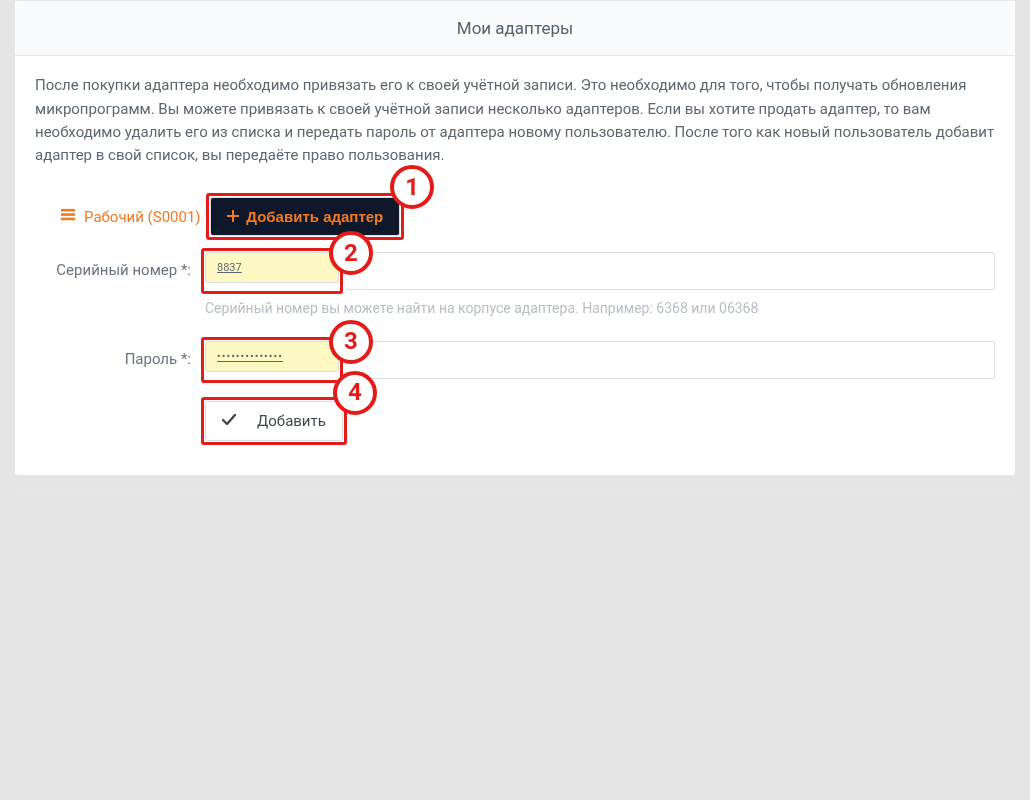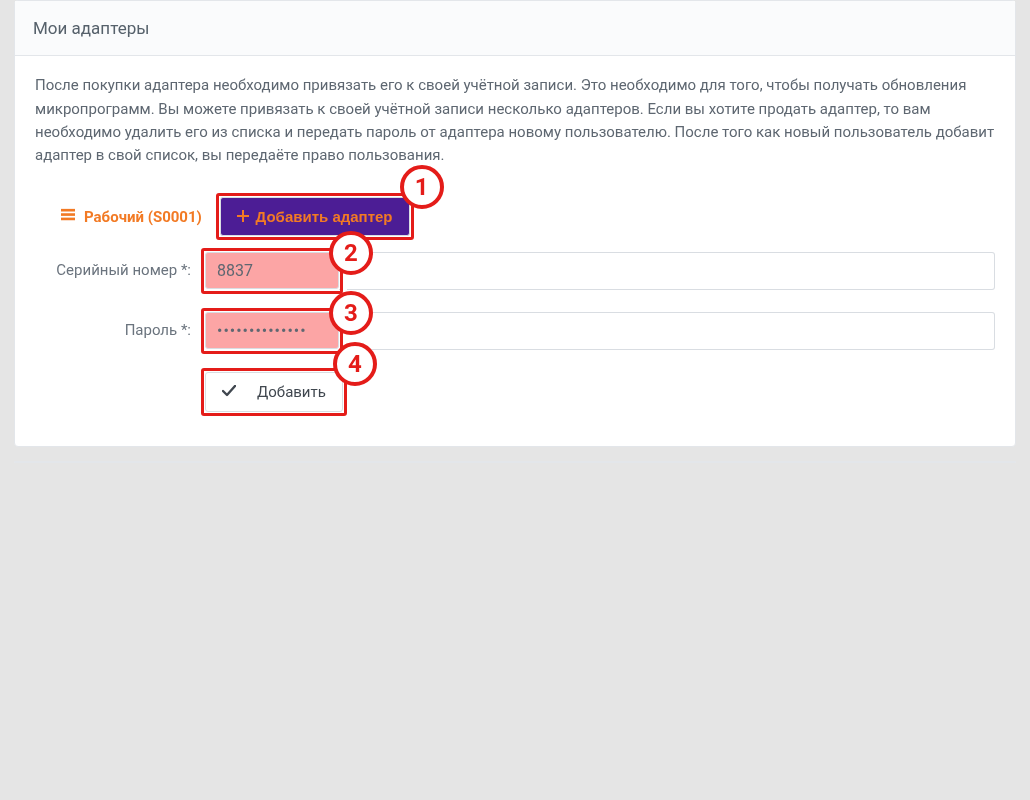--- a/index.html
+++ b/index.html
@@ -21,47 +21,48 @@
     }
     .panel:first-child { margin-top: 0; }
 
     .panel-header {
       background: #fafbfc;
       border-bottom: 1px solid #e3e6ea;
       padding: 14px 18px;
       color: #56616b;
       font-size: 17px;
       font-weight: 400;
+      text-align: center;
     }
     .panel-body {
       padding: 18px 20px 34px 20px;
     }
 
     .intro p { margin-bottom: 10px; }
     .intro p:last-child { margin-bottom: 0; }
 
     
     .adapter-link {
       display: inline-flex;
       align-items: center;
       gap: 9px;
       color: #f27a24;
-      font-weight: 700;
+      font-weight: 400;
       text-decoration: none;
-      margin: 24px 12px 0 26px;
+      margin: 24px 4px 0 26px;
       font-size: 15px;
     }
 
     
     .add-wrapper { margin: 30px 0 0 2px; position: relative; display: inline-block; }
     .add-btn {
       display: inline-flex;
       align-items: center;
       gap: 7px;
-      background: #4c1d95;
+      background: #0f172a;
       color: #f27a24;
       border: 1px solid #d9dde2;
       border-radius: 3px;
       padding: 10px 16px;
       font-size: 15px;
       font-weight: 600;
       cursor: pointer;
     }
 
     
@@ -84,25 +85,26 @@
     .field-row { display: flex; align-items: flex-start; margin-bottom: 22px; }
     .field-row:last-child { margin-bottom: 0; }
     .label-col { width: 170px; padding-right: 14px; padding-top: 7px; text-align: right; color: #6b747e; font-size: 15px; }
     .control-col { flex: 1; }
 
     .input-row { display: flex; width: 100%; }
     .input-box {
       border: 1px solid #d9dde2;
       border-radius: 3px;
       padding: 8px 11px;
-      font-size: 16px;
+      font-size: 11px;
       color: #5e6771;
-      background: #fca5a5;
+      background: #fef9c3;
       outline: none;
       font-family: inherit;
+      text-decoration: underline;
     }
     .input-short { width: 134px; }
     .input-rest {
       flex: 1;
       border: 1px solid #d9dde2;
       border-left: none;
       border-radius: 0 3px 3px 0;
       background: #fff;
       height: 38px;
     }
@@ -189,20 +191,21 @@
       <div class="field-row">
         <div class="label-col">Серийный номер *:</div>
         <div class="control-col">
           <div class="input-row">
             <span class="highlight" style="position:relative;">
               <input class="input-box input-short" value="8837" style="">
               <span class="step-badge badge2">2</span>
             </span>
             <div class="input-rest"></div>
           </div>
+          <div class="help">Серийный номер вы можете найти на корпусе адаптера. Например: 6368 или 06368</div>
         </div>
       </div>
 
       <div class="field-row">
         <div class="label-col">Пароль *:</div>
         <div class="control-col">
           <div class="input-row">
             <span class="highlight" style="position:relative;">
               <input class="input-box input-short" style="letter-spacing: 1px;" value="••••••••••••••">
               <span class="step-badge badge3">3</span>

